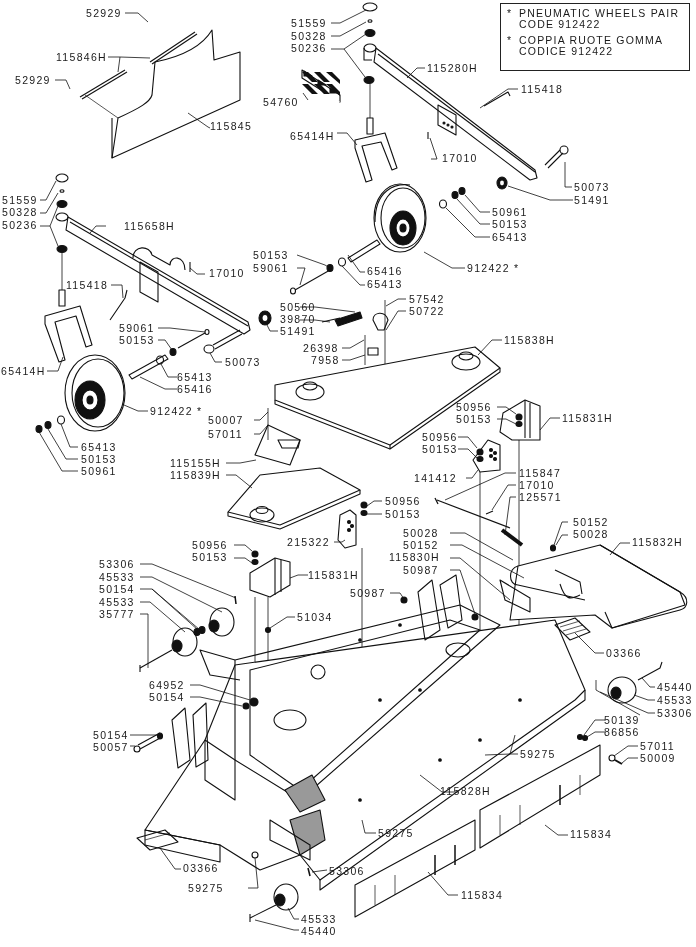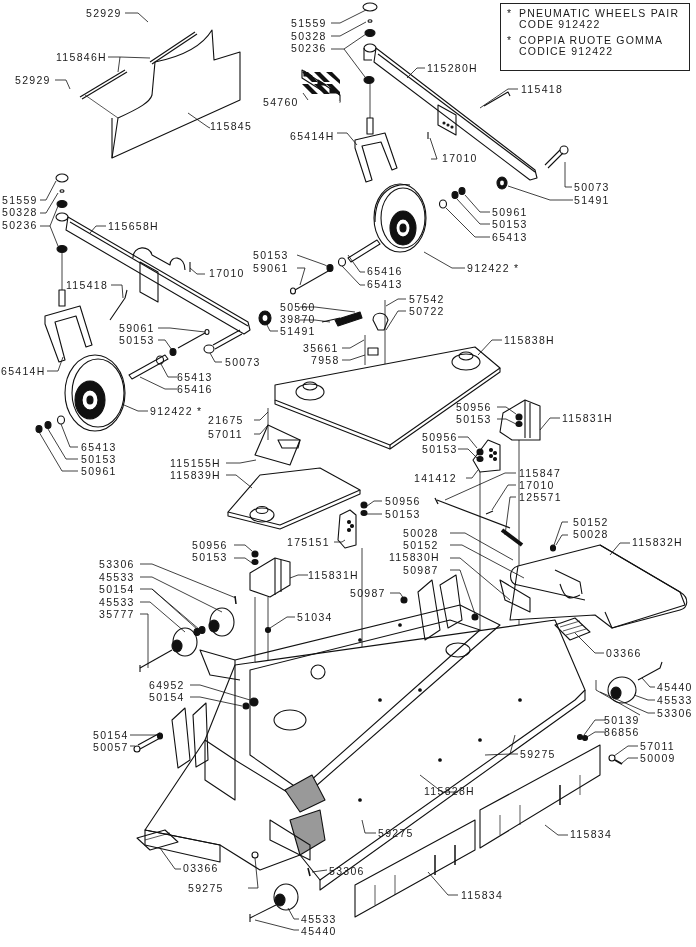--- a/index.html
+++ b/index.html
@@ -444,47 +444,47 @@
 <span class="lbl" style="left:574px;top:182px">50073</span>
 <span class="lbl" style="left:574px;top:195px">51491</span>
 
 <span class="lbl" style="left:492px;top:207px">50961</span>
 <span class="lbl" style="left:492px;top:219px">50153</span>
 <span class="lbl" style="left:492px;top:232px">65413</span>
 
 <span class="lbl" style="left:2px;top:195px">51559</span>
 <span class="lbl" style="left:2px;top:207px">50328</span>
 <span class="lbl" style="left:2px;top:220px">50236</span>
-<span class="lbl" style="left:108px;top:221px">115658H</span>
+<span class="lbl" style="left:124px;top:221px">115658H</span>
 <span class="lbl" style="left:209px;top:268px">17010</span>
 
 <span class="lbl" style="left:253px;top:250px">50153</span>
 <span class="lbl" style="left:253px;top:263px">59061</span>
 <span class="lbl" style="left:367px;top:266px">65416</span>
 <span class="lbl" style="left:367px;top:279px">65413</span>
 <span class="lbl" style="left:467px;top:263px">912422 *</span>
 
 <span class="lbl" style="left:66px;top:280px">115418</span>
 <span class="lbl" style="left:280px;top:302px">50560</span>
 <span class="lbl" style="left:280px;top:314px">39870</span>
 <span class="lbl" style="left:409px;top:294px">57542</span>
 <span class="lbl" style="left:409px;top:306px">50722</span>
 <span class="lbl" style="left:280px;top:326px">51491</span>
 <span class="lbl" style="left:119px;top:323px">59061</span>
 <span class="lbl" style="left:119px;top:335px">50153</span>
-<span class="lbl" style="left:303px;top:343px">35661</span>
+<span class="lbl" style="left:303px;top:343px">26398</span>
 <span class="lbl" style="left:311px;top:355px">7958</span>
 <span class="lbl" style="left:225px;top:357px">50073</span>
 <span class="lbl" style="left:504px;top:335px">115838H</span>
 
 <span class="lbl" style="left:1px;top:366px">65414H</span>
 <span class="lbl" style="left:177px;top:372px">65413</span>
 <span class="lbl" style="left:177px;top:384px">65416</span>
 <span class="lbl" style="left:150px;top:406px">912422 *</span>
-<span class="lbl" style="left:208px;top:415px">21675</span>
+<span class="lbl" style="left:208px;top:415px">50007</span>
 <span class="lbl" style="left:208px;top:429px">57011</span>
 
 <span class="lbl" style="left:81px;top:442px">65413</span>
 <span class="lbl" style="left:81px;top:454px">50153</span>
 <span class="lbl" style="left:81px;top:466px">50961</span>
 
 <span class="lbl" style="left:456px;top:402px">50956</span>
 <span class="lbl" style="left:456px;top:414px">50153</span>
 <span class="lbl" style="left:562px;top:413px">115831H</span>
 <span class="lbl" style="left:422px;top:432px">50956</span>
@@ -493,21 +493,21 @@
 <span class="lbl" style="left:170px;top:470px">115839H</span>
 <span class="lbl" style="left:414px;top:473px">141412</span>
 <span class="lbl" style="left:519px;top:468px">115847</span>
 <span class="lbl" style="left:519px;top:480px">17010</span>
 <span class="lbl" style="left:519px;top:492px">125571</span>
 
 <span class="lbl" style="left:385px;top:496px">50956</span>
 <span class="lbl" style="left:385px;top:509px">50153</span>
 <span class="lbl" style="left:573px;top:517px">50152</span>
 <span class="lbl" style="left:573px;top:529px">50028</span>
-<span class="lbl" style="left:287px;top:537px">175151</span>
+<span class="lbl" style="left:287px;top:537px">215322</span>
 <span class="lbl" style="left:192px;top:540px">50956</span>
 <span class="lbl" style="left:192px;top:552px">50153</span>
 <span class="lbl" style="left:403px;top:528px">50028</span>
 <span class="lbl" style="left:403px;top:540px">50152</span>
 <span class="lbl" style="left:389px;top:552px">115830H</span>
 <span class="lbl" style="left:632px;top:537px">115832H</span>
 <span class="lbl" style="left:99px;top:559px">53306</span>
 <span class="lbl" style="left:308px;top:570px">115831H</span>
 <span class="lbl" style="left:403px;top:565px">50987</span>
 <span class="lbl" style="left:99px;top:572px">45533</span>
@@ -523,21 +523,21 @@
 <span class="lbl" style="left:657px;top:708px">53306</span>
 <span class="lbl" style="left:149px;top:680px">64952</span>
 <span class="lbl" style="left:149px;top:692px">50154</span>
 <span class="lbl" style="left:604px;top:715px">50139</span>
 <span class="lbl" style="left:604px;top:727px">86856</span>
 <span class="lbl" style="left:640px;top:741px">57011</span>
 <span class="lbl" style="left:640px;top:753px">50009</span>
 <span class="lbl" style="left:93px;top:730px">50154</span>
 <span class="lbl" style="left:93px;top:742px">50057</span>
 <span class="lbl" style="left:520px;top:749px">59275</span>
-<span class="lbl" style="left:424px;top:786px">115828H</span>
+<span class="lbl" style="left:440px;top:786px">115828H</span>
 <span class="lbl" style="left:378px;top:828px">59275</span>
 <span class="lbl" style="left:570px;top:829px">115834</span>
 <span class="lbl" style="left:183px;top:863px">03366</span>
 <span class="lbl" style="left:188px;top:883px">59275</span>
 <span class="lbl" style="left:329px;top:866px">53306</span>
 <span class="lbl" style="left:461px;top:890px">115834</span>
 <span class="lbl" style="left:301px;top:914px">45533</span>
 <span class="lbl" style="left:301px;top:926px">45440</span>
 
 </div>

